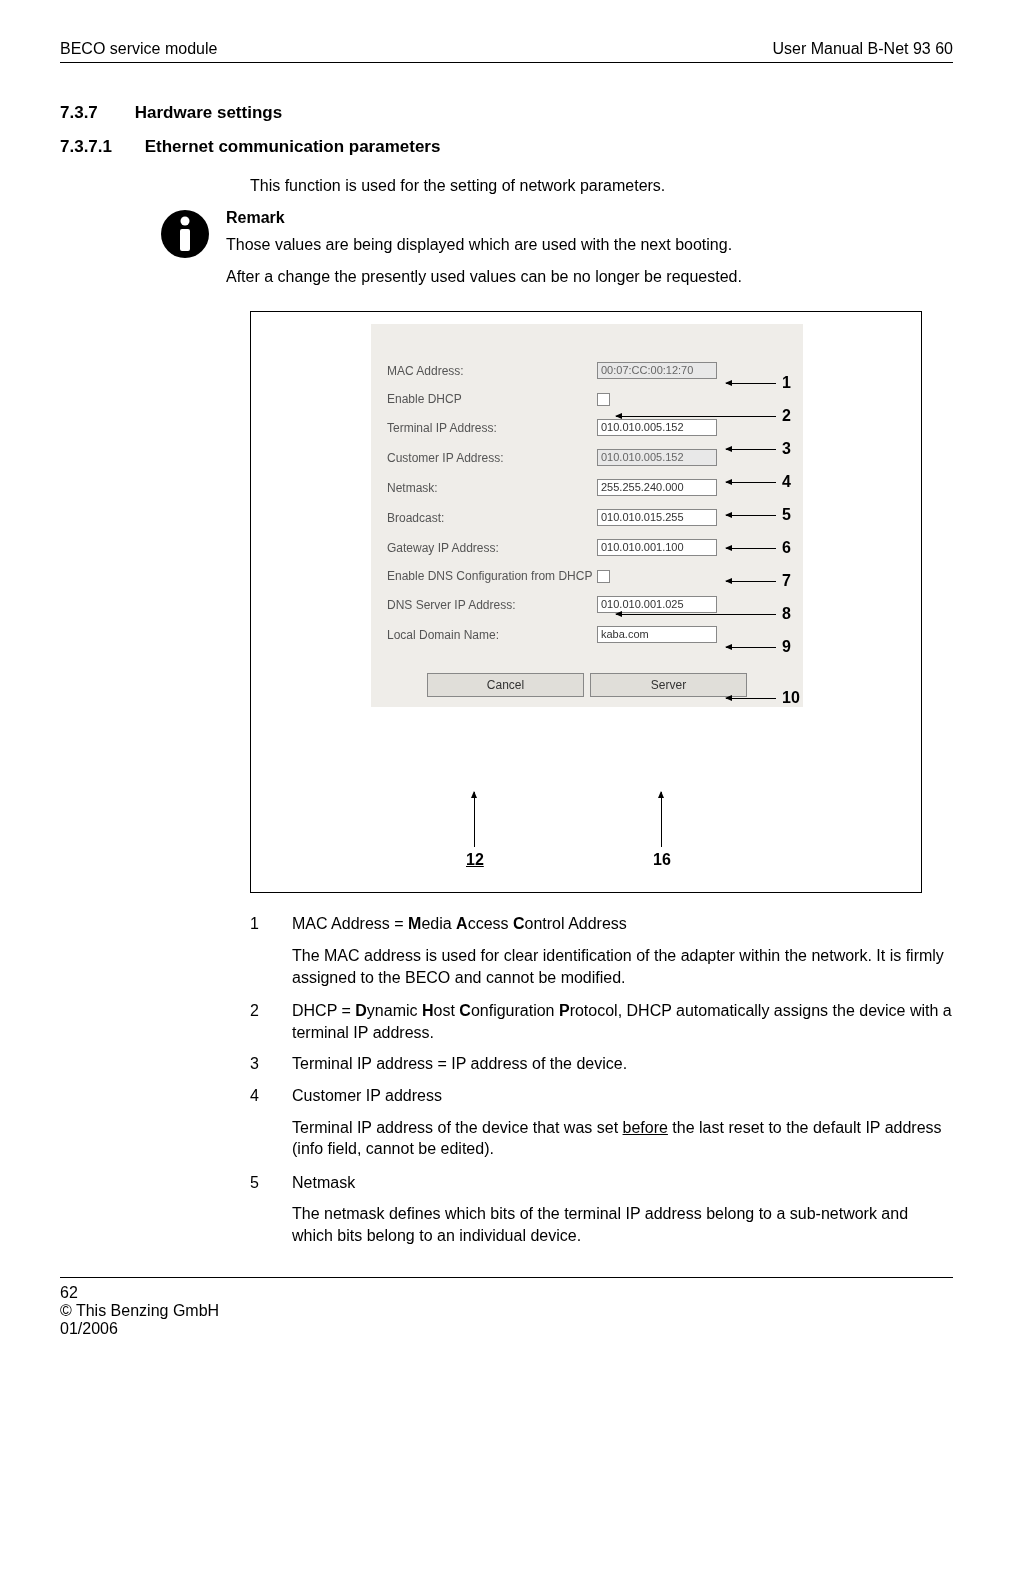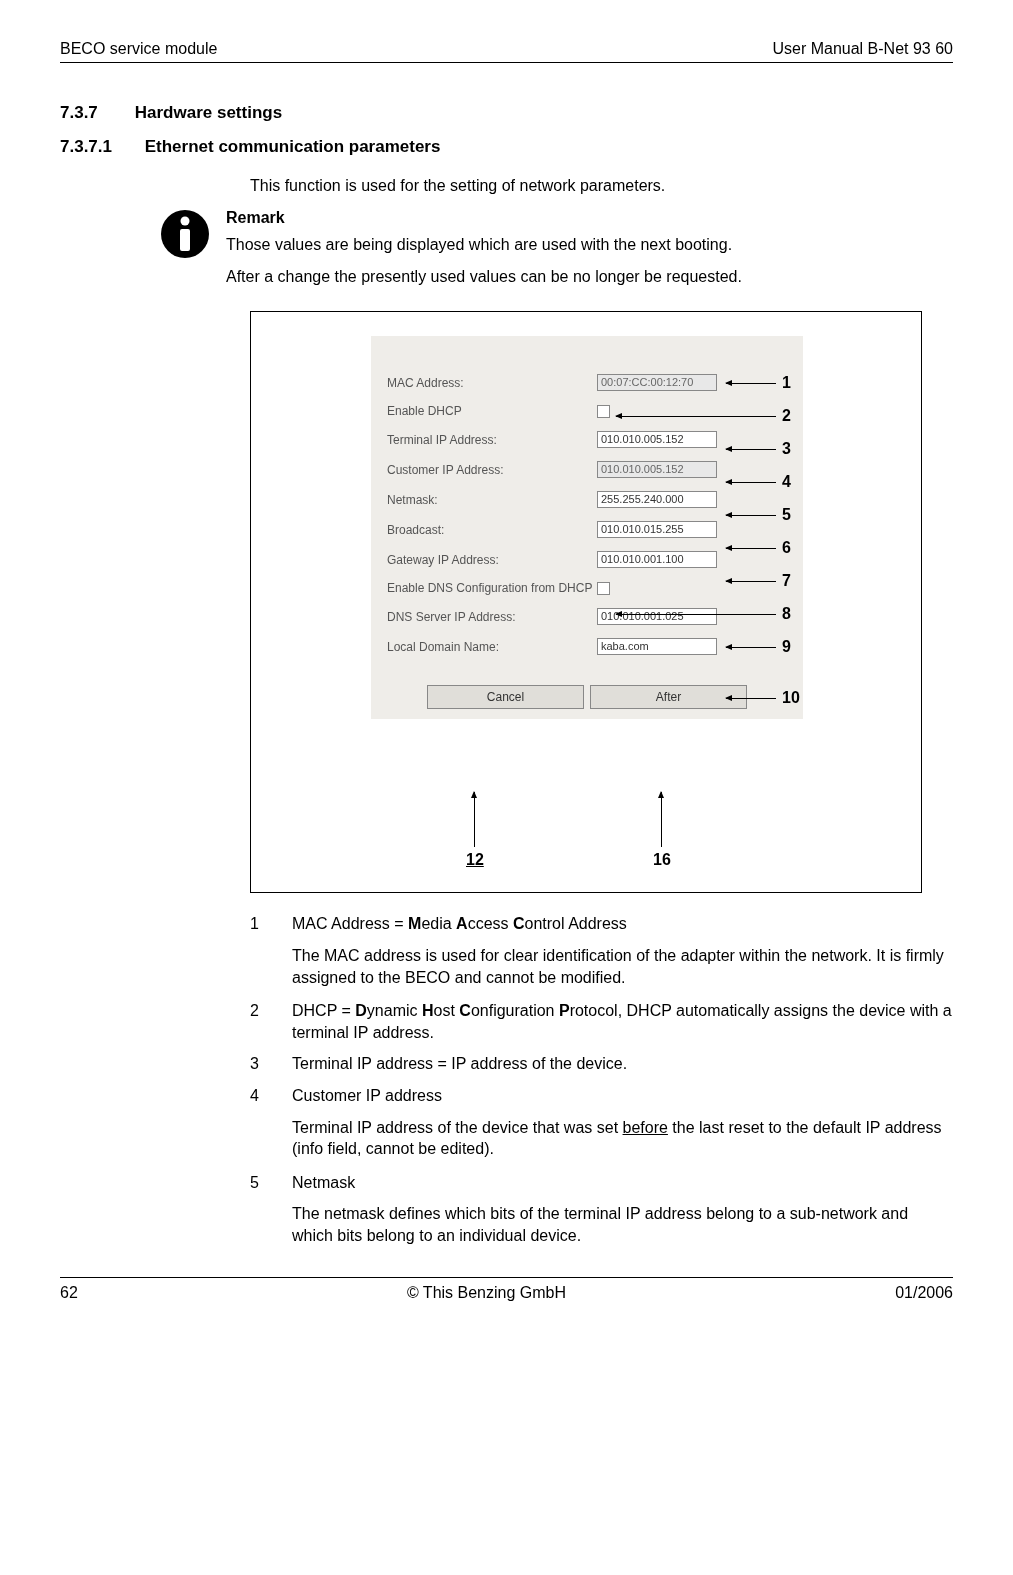--- a/index.html
+++ b/index.html
@@ -75,21 +75,21 @@
     .figure-frame {
       border: 1px solid #000;
       width: 670px;
       height: 580px;
       position: relative;
       background: white;
     }
     .dialog {
       position: absolute;
       left: 120px;
-      top: 24px;
+      top: 12px;
       width: 400px;
       background: #efede9;
       padding: 38px 16px 10px 16px;
     }
     .form-row {
       display: flex;
       align-items: center;
       margin-bottom: 13px;
       font-size: 12px;
       color: #555;
@@ -207,20 +207,21 @@
     }
     .footer-line {
       border-top: 1px solid #000;
       margin-top: 30px;
       margin-bottom: 6px;
     }
     .footer-row {
       display: flex;
       justify-content: space-between;
       font-size: 16px;
+      flex-direction: column;
     }
   </style>
 </head>
 <body>
 
 <div class="page">
   <div class="header-row">
     <span>BECO service module</span>
     <span>User Manual B-Net 93 60</span>
   </div>
@@ -295,21 +296,21 @@
               <div class="form-label">DNS Server IP Address:</div>
               <div class="form-input">010.010.001.025</div>
             </div>
             <div class="form-row">
               <div class="form-label">Local Domain Name:</div>
               <div class="form-input">kaba.com</div>
             </div>
           </div>
         <div class="button-row">
           <div class="dialog-button">Cancel</div>
-          <div class="dialog-button">After</div>
+          <div class="dialog-button">Server</div>
         </div>
       </div>
       <div id="arrows">
           <div class="arrow-num" style="top: 62px; left: 475px;">
             <div class="arrow-line"></div>
             <span>1</span>
           </div>
           <div class="arrow-num" style="top: 95px; left: 365px;">
             <div class="arrow-line" style="width: 160px;"></div>
             <span>2</span>

